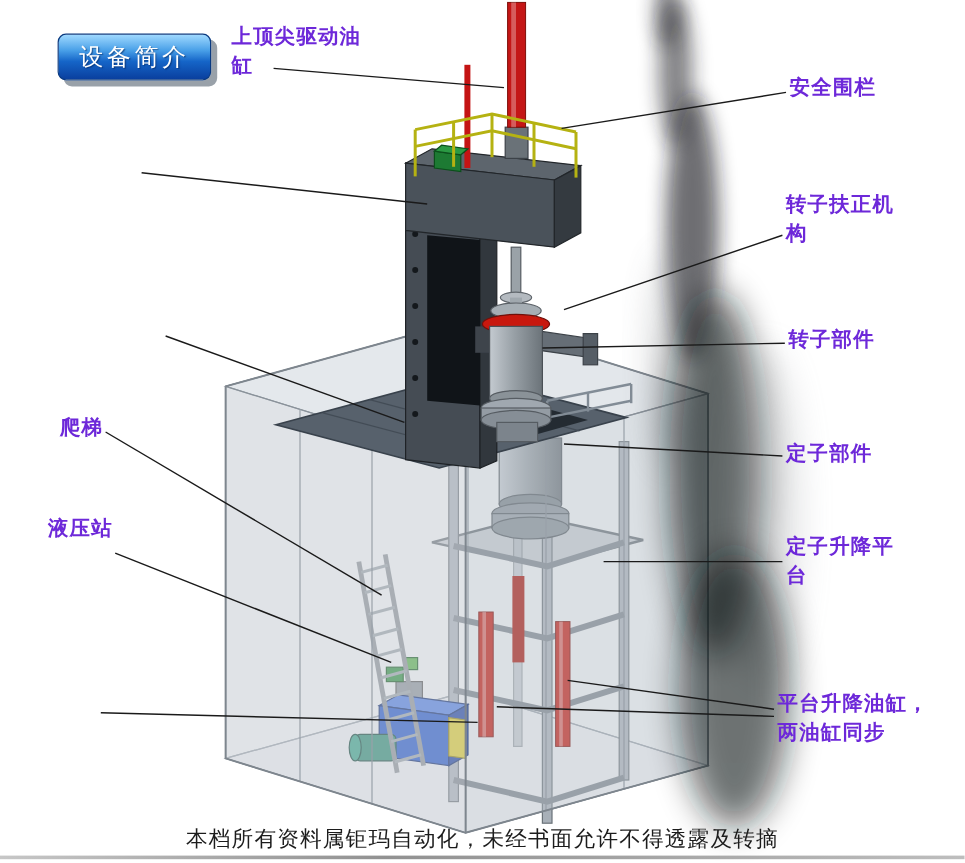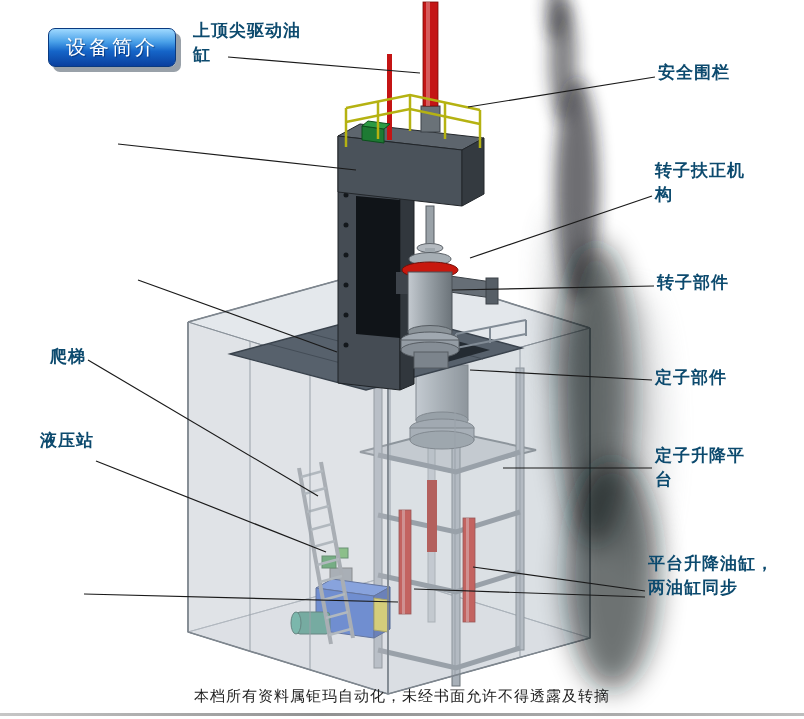--- a/index.html
+++ b/index.html
@@ -12,26 +12,26 @@
     position:absolute;left:8px;top:28px;
     padding:5px 17px;border-radius:7px;
     background:linear-gradient(180deg,#9fd9ff 0%,#49a0e8 35%,#1565c8 60%,#0a3f9e 100%);
     border:1px solid #0a3a80;
     box-shadow:5px 5px 0 #99a1a9;
     color:#ffffff;font-size:20px;font-weight:400;letter-spacing:3px;
     text-shadow:1px 1px 1px rgba(0,30,80,.55);
     margin-left:40px;
   }
   .callout{
-    position:absolute;color:#0c4a6e;font-size:17px;font-weight:600;
+    position:absolute;color:#6d28d9;font-size:17px;font-weight:600;
     line-height:1.4;white-space:pre-line;letter-spacing:1px;
   }
   .footer-note{
     position:absolute;left:0;right:0;top:687px;text-align:center;
-    color:#1c1c1c;font-size:15px;letter-spacing:1px;
+    color:#1c1c1c;font-size:18px;letter-spacing:1px;
   }
   .bottom-rule{
     position:absolute;left:0;top:713px;width:804px;height:3px;
     background:linear-gradient(90deg,#a8a8a8,#565656 40%,#9a9a9a);
     opacity:.65;
   }
 </style>
 </head>
 <body>
 
@@ -240,18 +240,18 @@
 缸</div>
   <div class="callout" style="left:658px;top:61px">安全围栏</div>
   <div class="callout" style="left:655px;top:159px">转子扶正机
 构</div>
   <div class="callout" style="left:657px;top:271px">转子部件</div>
   <div class="callout" style="left:50px;top:345px">爬梯</div>
   <div class="callout" style="left:655px;top:366px">定子部件</div>
   <div class="callout" style="left:40px;top:429px">液压站</div>
   <div class="callout" style="left:655px;top:444px">定子升降平
 台</div>
-  <div class="callout" style="left:648px;top:552px">平台升降油缸，
+  <div class="callout" style="left:648px;top:575px">平台升降油缸，
 两油缸同步</div>
 
   <div class="footer-note">本档所有资料属钜玛自动化，未经书面允许不得透露及转摘</div>
   <div class="bottom-rule"></div>
 </div>
 
 </body></html>

